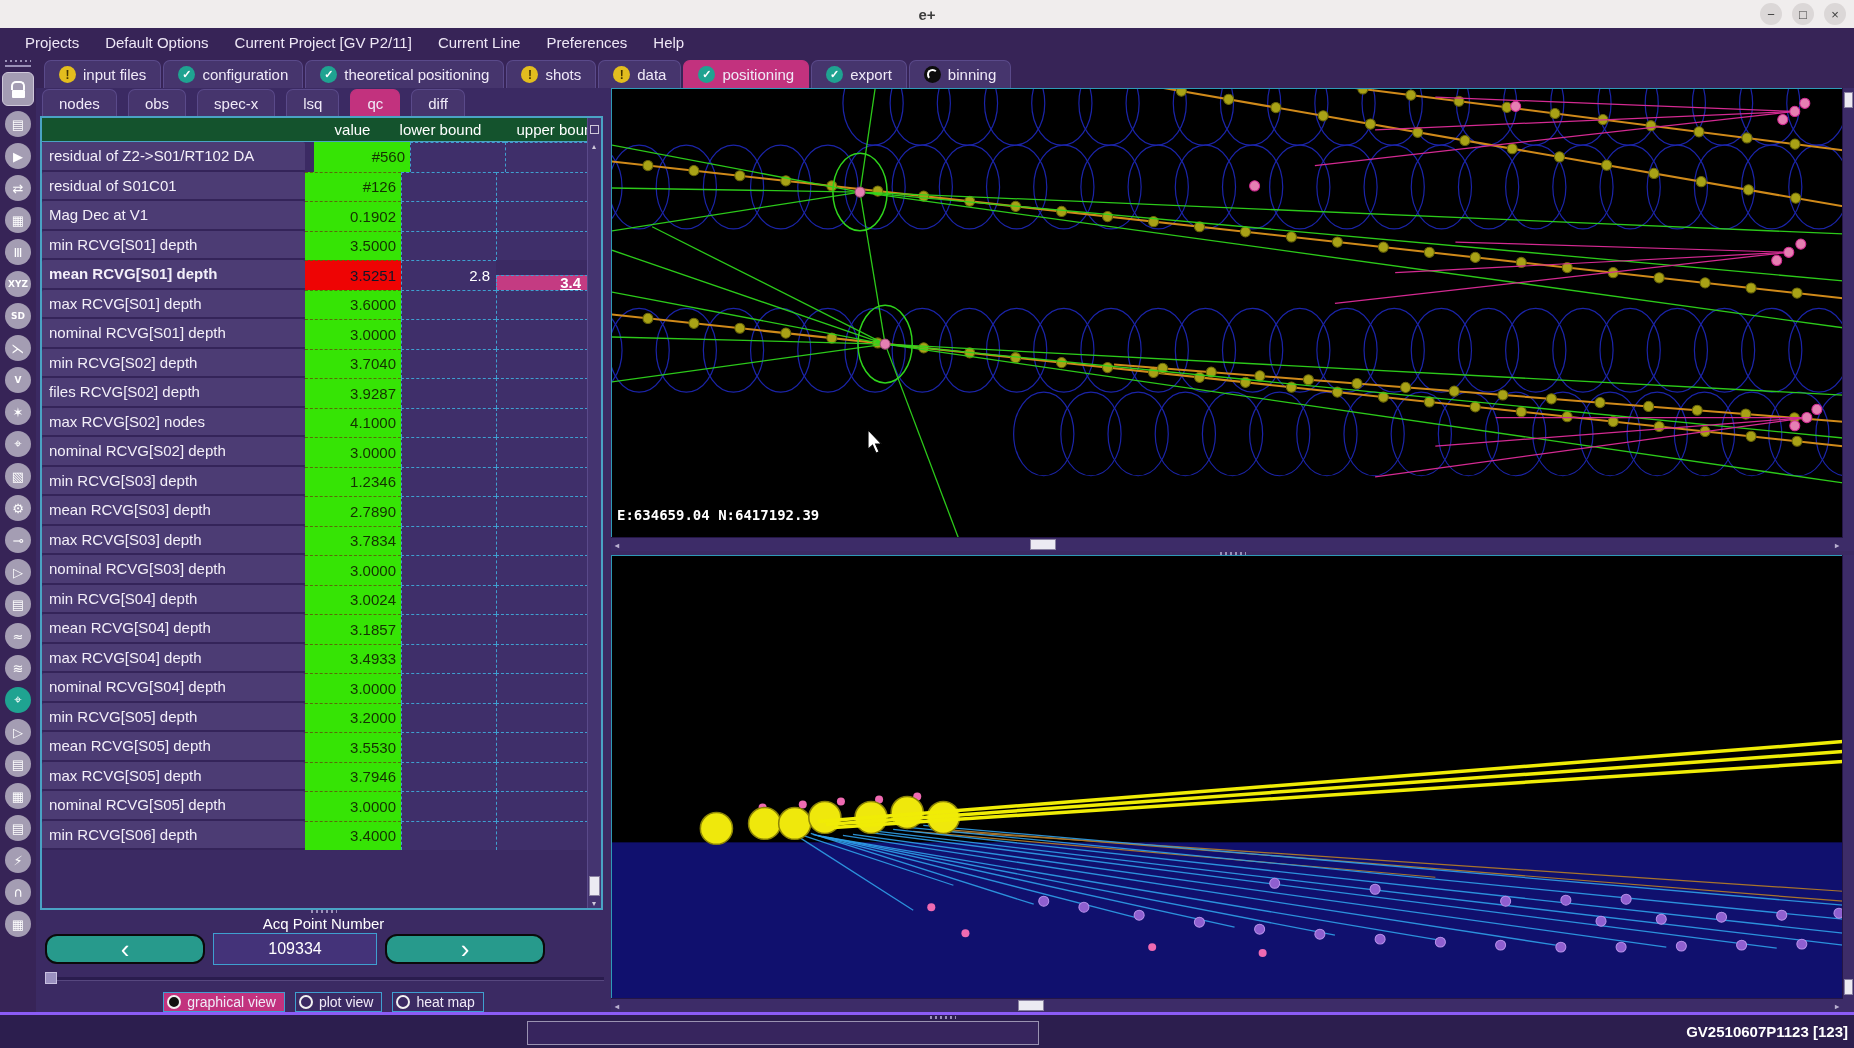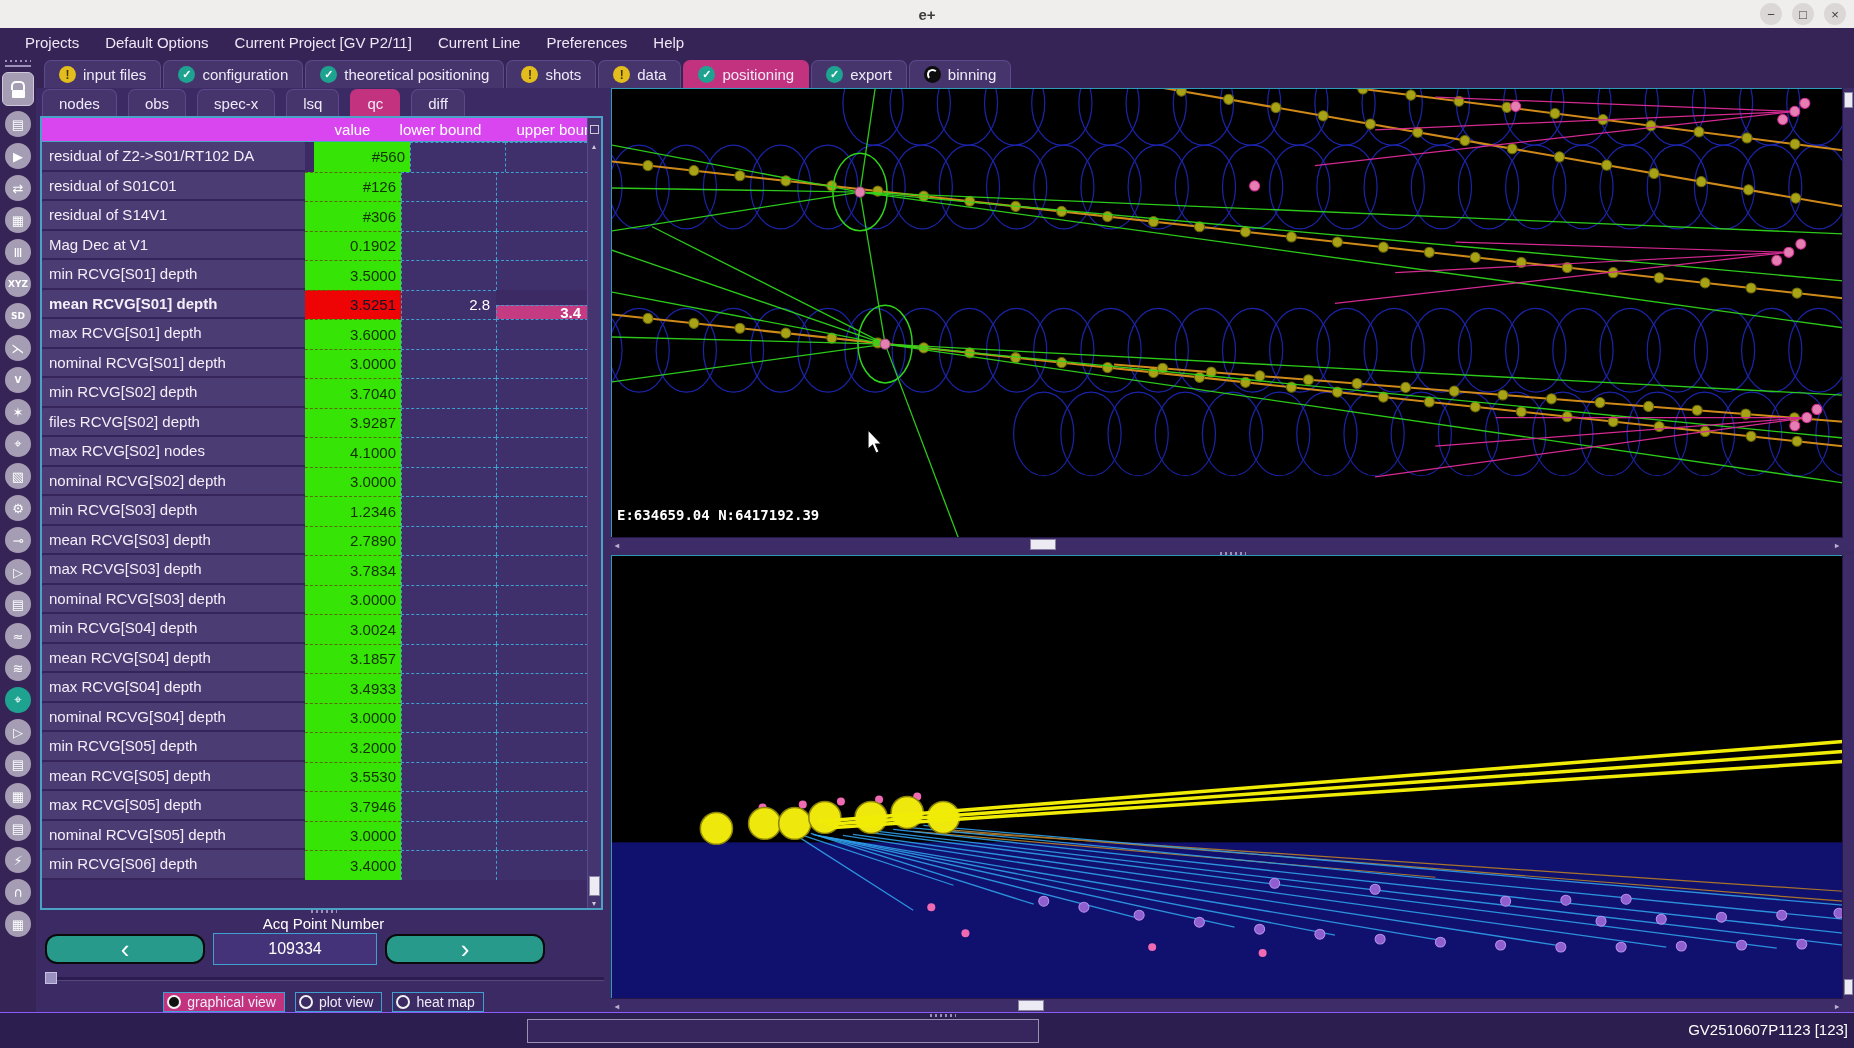--- a/index.html
+++ b/index.html
@@ -44,21 +44,21 @@
   .lshackle{width:10px;height:7px;border:2px solid #fff;border-bottom:none;border-radius:5px 5px 0 0;}
   .lbody{width:13px;height:8px;background:#fff;border-radius:1px;}
   
   .table-tabs{position:absolute;left:42px;top:88px;height:28px;display:flex;align-items:flex-end;gap:11px;}
   .ttab{height:26px;display:flex;align-items:center;padding:0 16px;background:#46356d;
         border:1px solid #5a4a8a;border-bottom:none;border-radius:7px 7px 0 0;font-size:15px;}
   .ttab.active{background:#c2327e;border-color:#c2327e;}
   
   .qtable{position:absolute;left:40px;top:116px;width:563px;height:794px;border:2px solid #4aa3c4;
           background:#3b2a63;box-sizing:border-box;overflow:hidden;}
-  .hdr{display:flex;height:23px;border-bottom:1px solid #4aa3c4;background:#d946ef;padding-left:24px;}
+  .hdr{display:flex;height:23px;border-bottom:1px solid #4aa3c4;background:#14532d;padding-left:24px;}
   .hc{display:flex;align-items:center;justify-content:center;font-size:15px;color:#fff;box-sizing:border-box;}
   .h0{width:263px;}.h1{width:96px;}.h2{width:95px;}.h3{width:92px;font-weight:normal;margin-left:32px;}
   .trow{display:flex;height:29.5px;}
   .c{display:flex;align-items:center;box-sizing:border-box;font-size:15px;}
   .lab{width:263px;background:#4c3c74;border-bottom:2px solid #342459;border-radius:2px;
        padding-left:7px;color:#f3eff9;}
   .val{width:96px;background:#36e405;color:#143202;justify-content:flex-end;padding-right:5px;
        border-top:1px dashed #5a6c0a;}
   .trow:first-child .val{border-top:none;margin-left:9px;}
   .lo{width:95px;background:#3f2f6a;border-top:1px dashed #3f9fd0;border-left:1px dashed #3f9fd0;
@@ -106,21 +106,21 @@
   .hscroll{position:absolute;left:0;right:11px;bottom:0;height:13px;background:#3d2c68;border-top:1px solid #241646;}
   .hscroll .harr{position:absolute;top:1px;width:12px;bottom:0;color:#b9b0d0;font-size:8px;
         display:flex;align-items:center;justify-content:center;}
   .hscroll .hhandle{position:absolute;top:1px;bottom:1px;width:26px;background:#eceaf2;border:1px solid #8a82a2;box-sizing:border-box;}
   .vscroll{position:absolute;right:0;top:0;bottom:13px;width:11px;background:#3d2c68;border-left:1px solid #241646;}
   .vscroll .vhandle{position:absolute;left:1px;right:1px;height:16px;background:#eceaf2;border:1px solid #8a82a2;box-sizing:border-box;}
   .gcorner{position:absolute;right:0;bottom:0;width:11px;height:13px;background:#3d2c68;}
   .split{position:absolute;left:611px;top:551px;width:1243px;height:4px;display:flex;align-items:center;justify-content:center;}
   
   .statusbar{position:absolute;left:0;top:1012px;width:1854px;height:36px;background:#2c1e4e;
-             border-top:1px solid #8b5cf6;box-sizing:border-box;}
+             border-top:3px solid #8b5cf6;box-sizing:border-box;font-weight:bold;}
   .statusbar .dots{position:absolute;left:930px;top:1px;}
   .status-field{position:absolute;left:527px;top:6px;width:512px;height:24px;background:#37255e;
                 border:1px solid #9a92b2;box-sizing:border-box;}
   .status-text{position:absolute;right:6px;top:8px;font-size:15px;color:#fff;}
 </style>
 </head>
 <body>
 
 <div id="app">
 
@@ -230,26 +230,20 @@
     <div id="rows">
         <div class="trow">
           <div class="c lab">residual of Z2-&gt;S01/RT102 DA</div>
           <div class="c val">#560</div>
           <div class="c lo"></div>
           <div class="c up"></div>
         </div>
         <div class="trow">
           <div class="c lab">residual of S01C01</div>
           <div class="c val">#126</div>
-          <div class="c lo"></div>
-          <div class="c up"></div>
-        </div>
-        <div class="trow">
-          <div class="c lab">residual of S14V1</div>
-          <div class="c val">#306</div>
           <div class="c lo"></div>
           <div class="c up"></div>
         </div>
         <div class="trow">
           <div class="c lab">Mag Dec at V1</div>
           <div class="c val">0.1902</div>
           <div class="c lo"></div>
           <div class="c up"></div>
         </div>
         <div class="trow">

